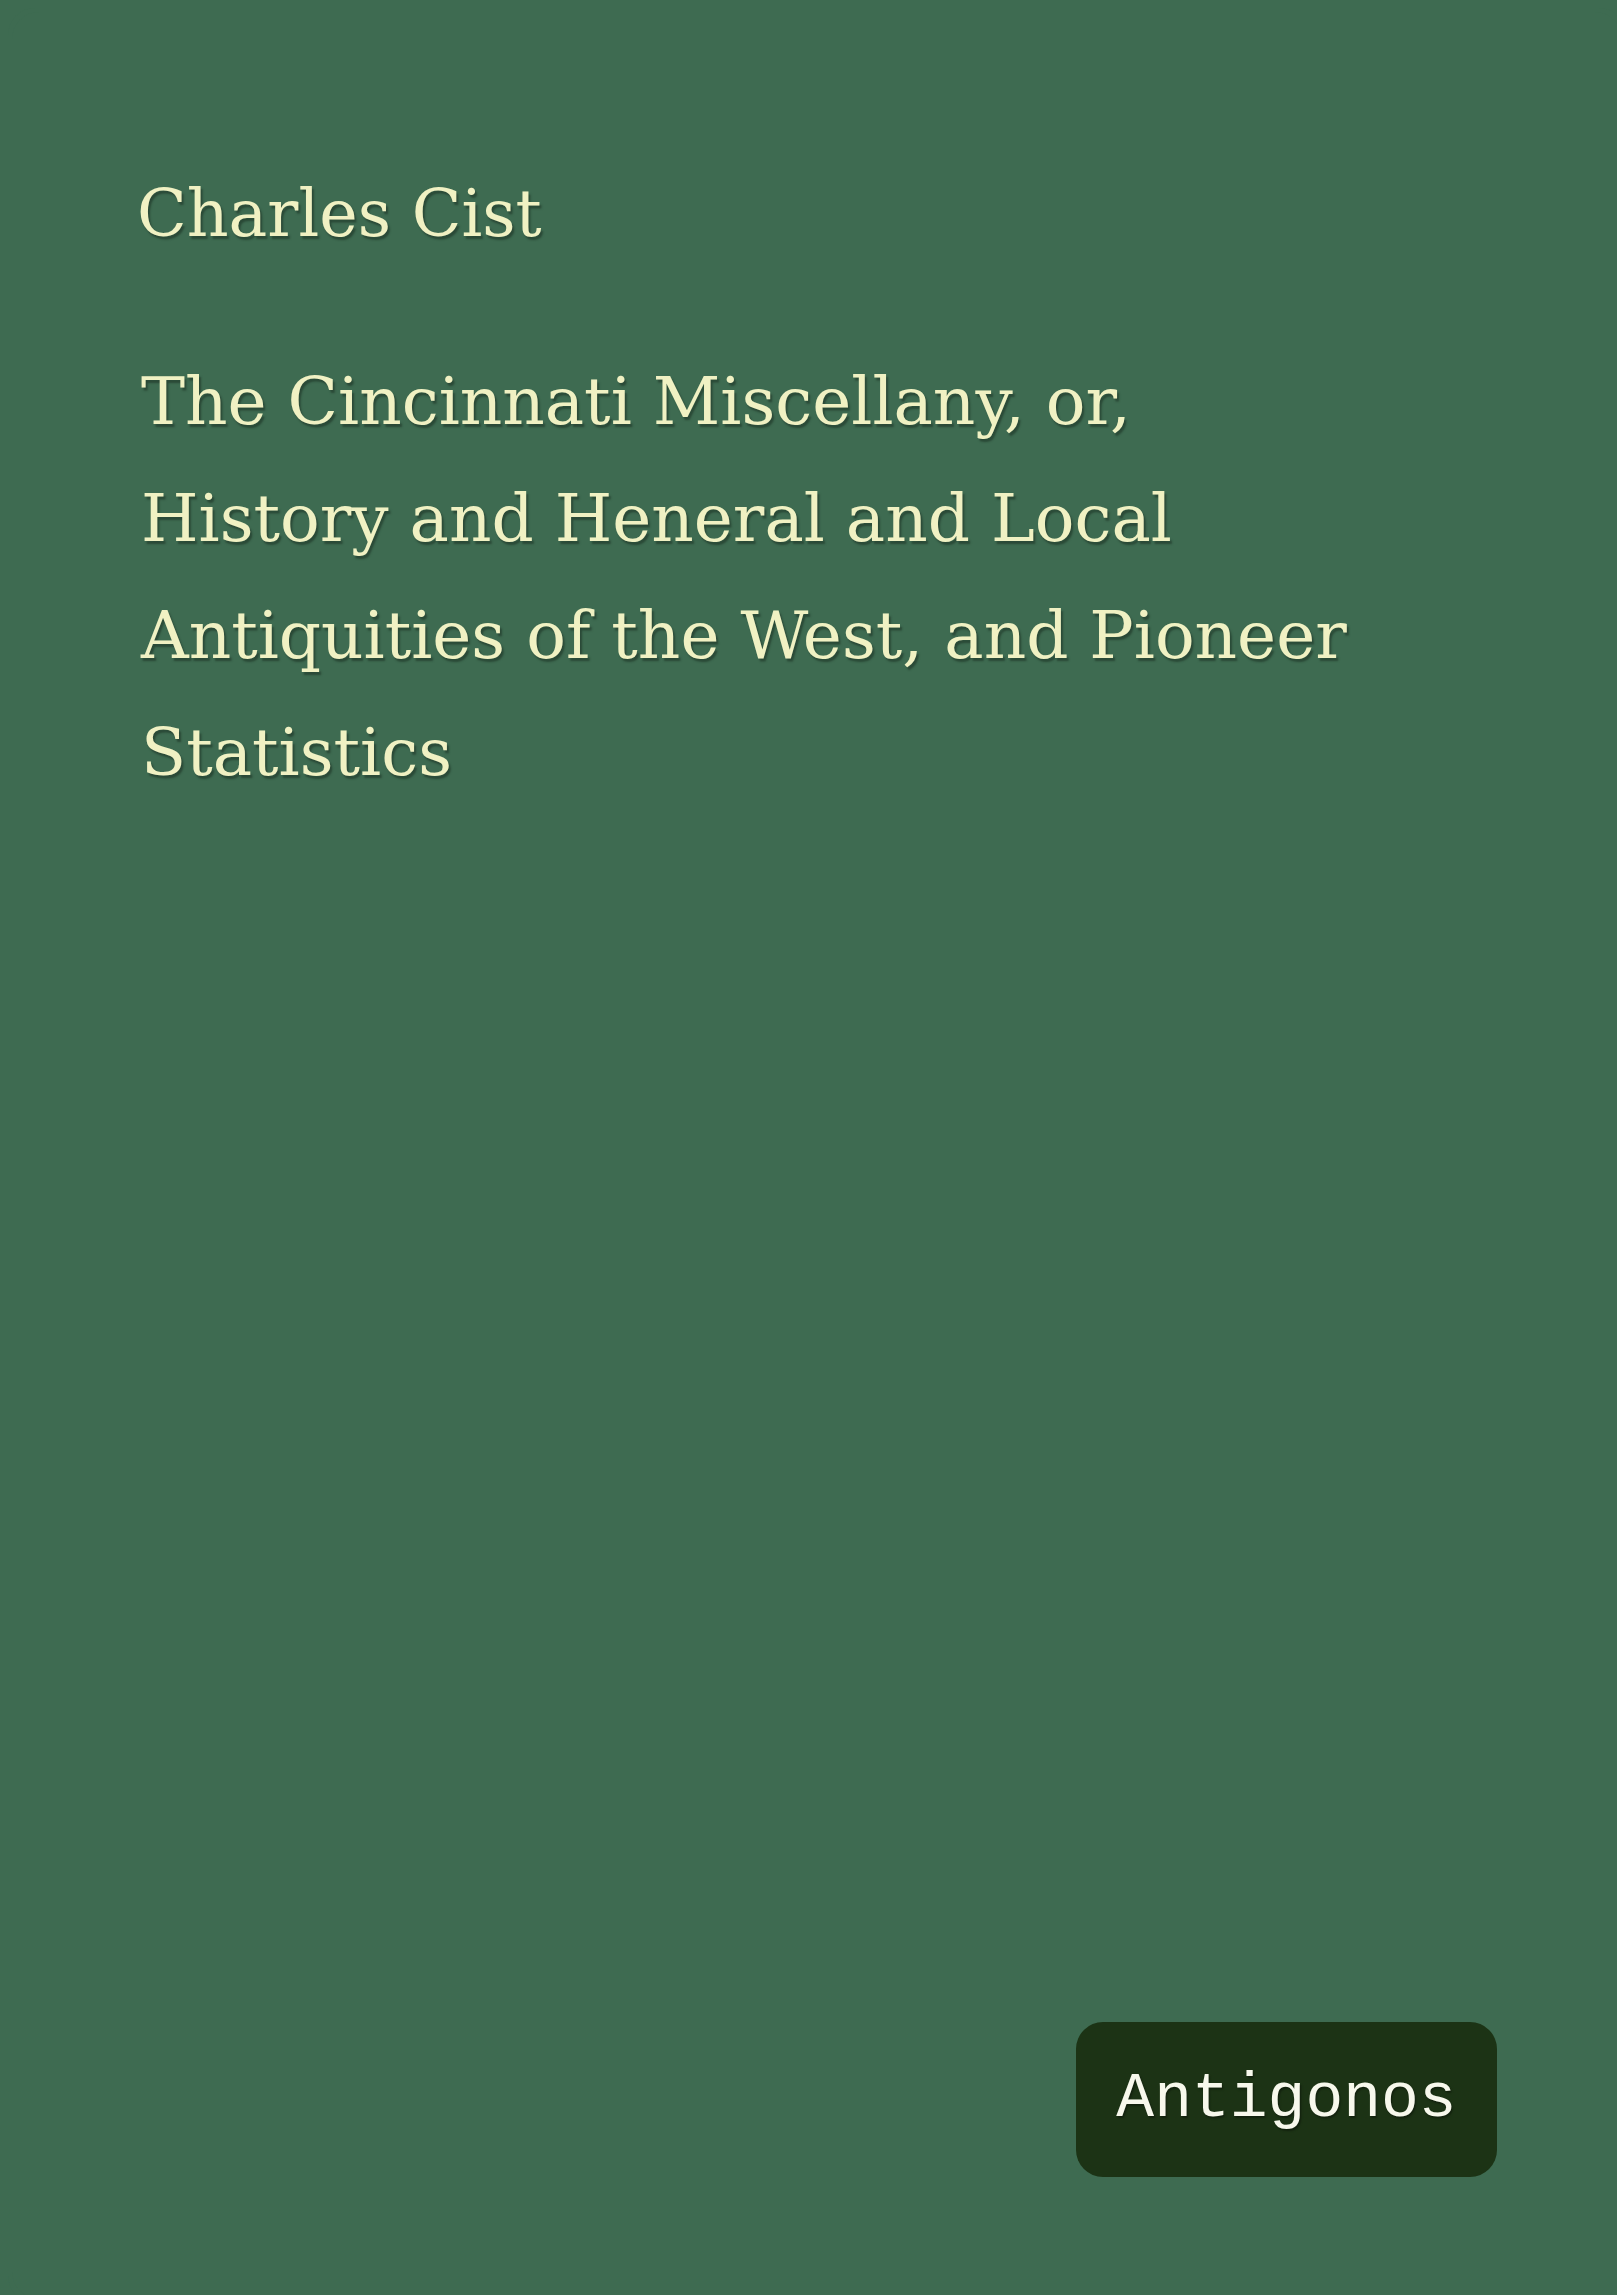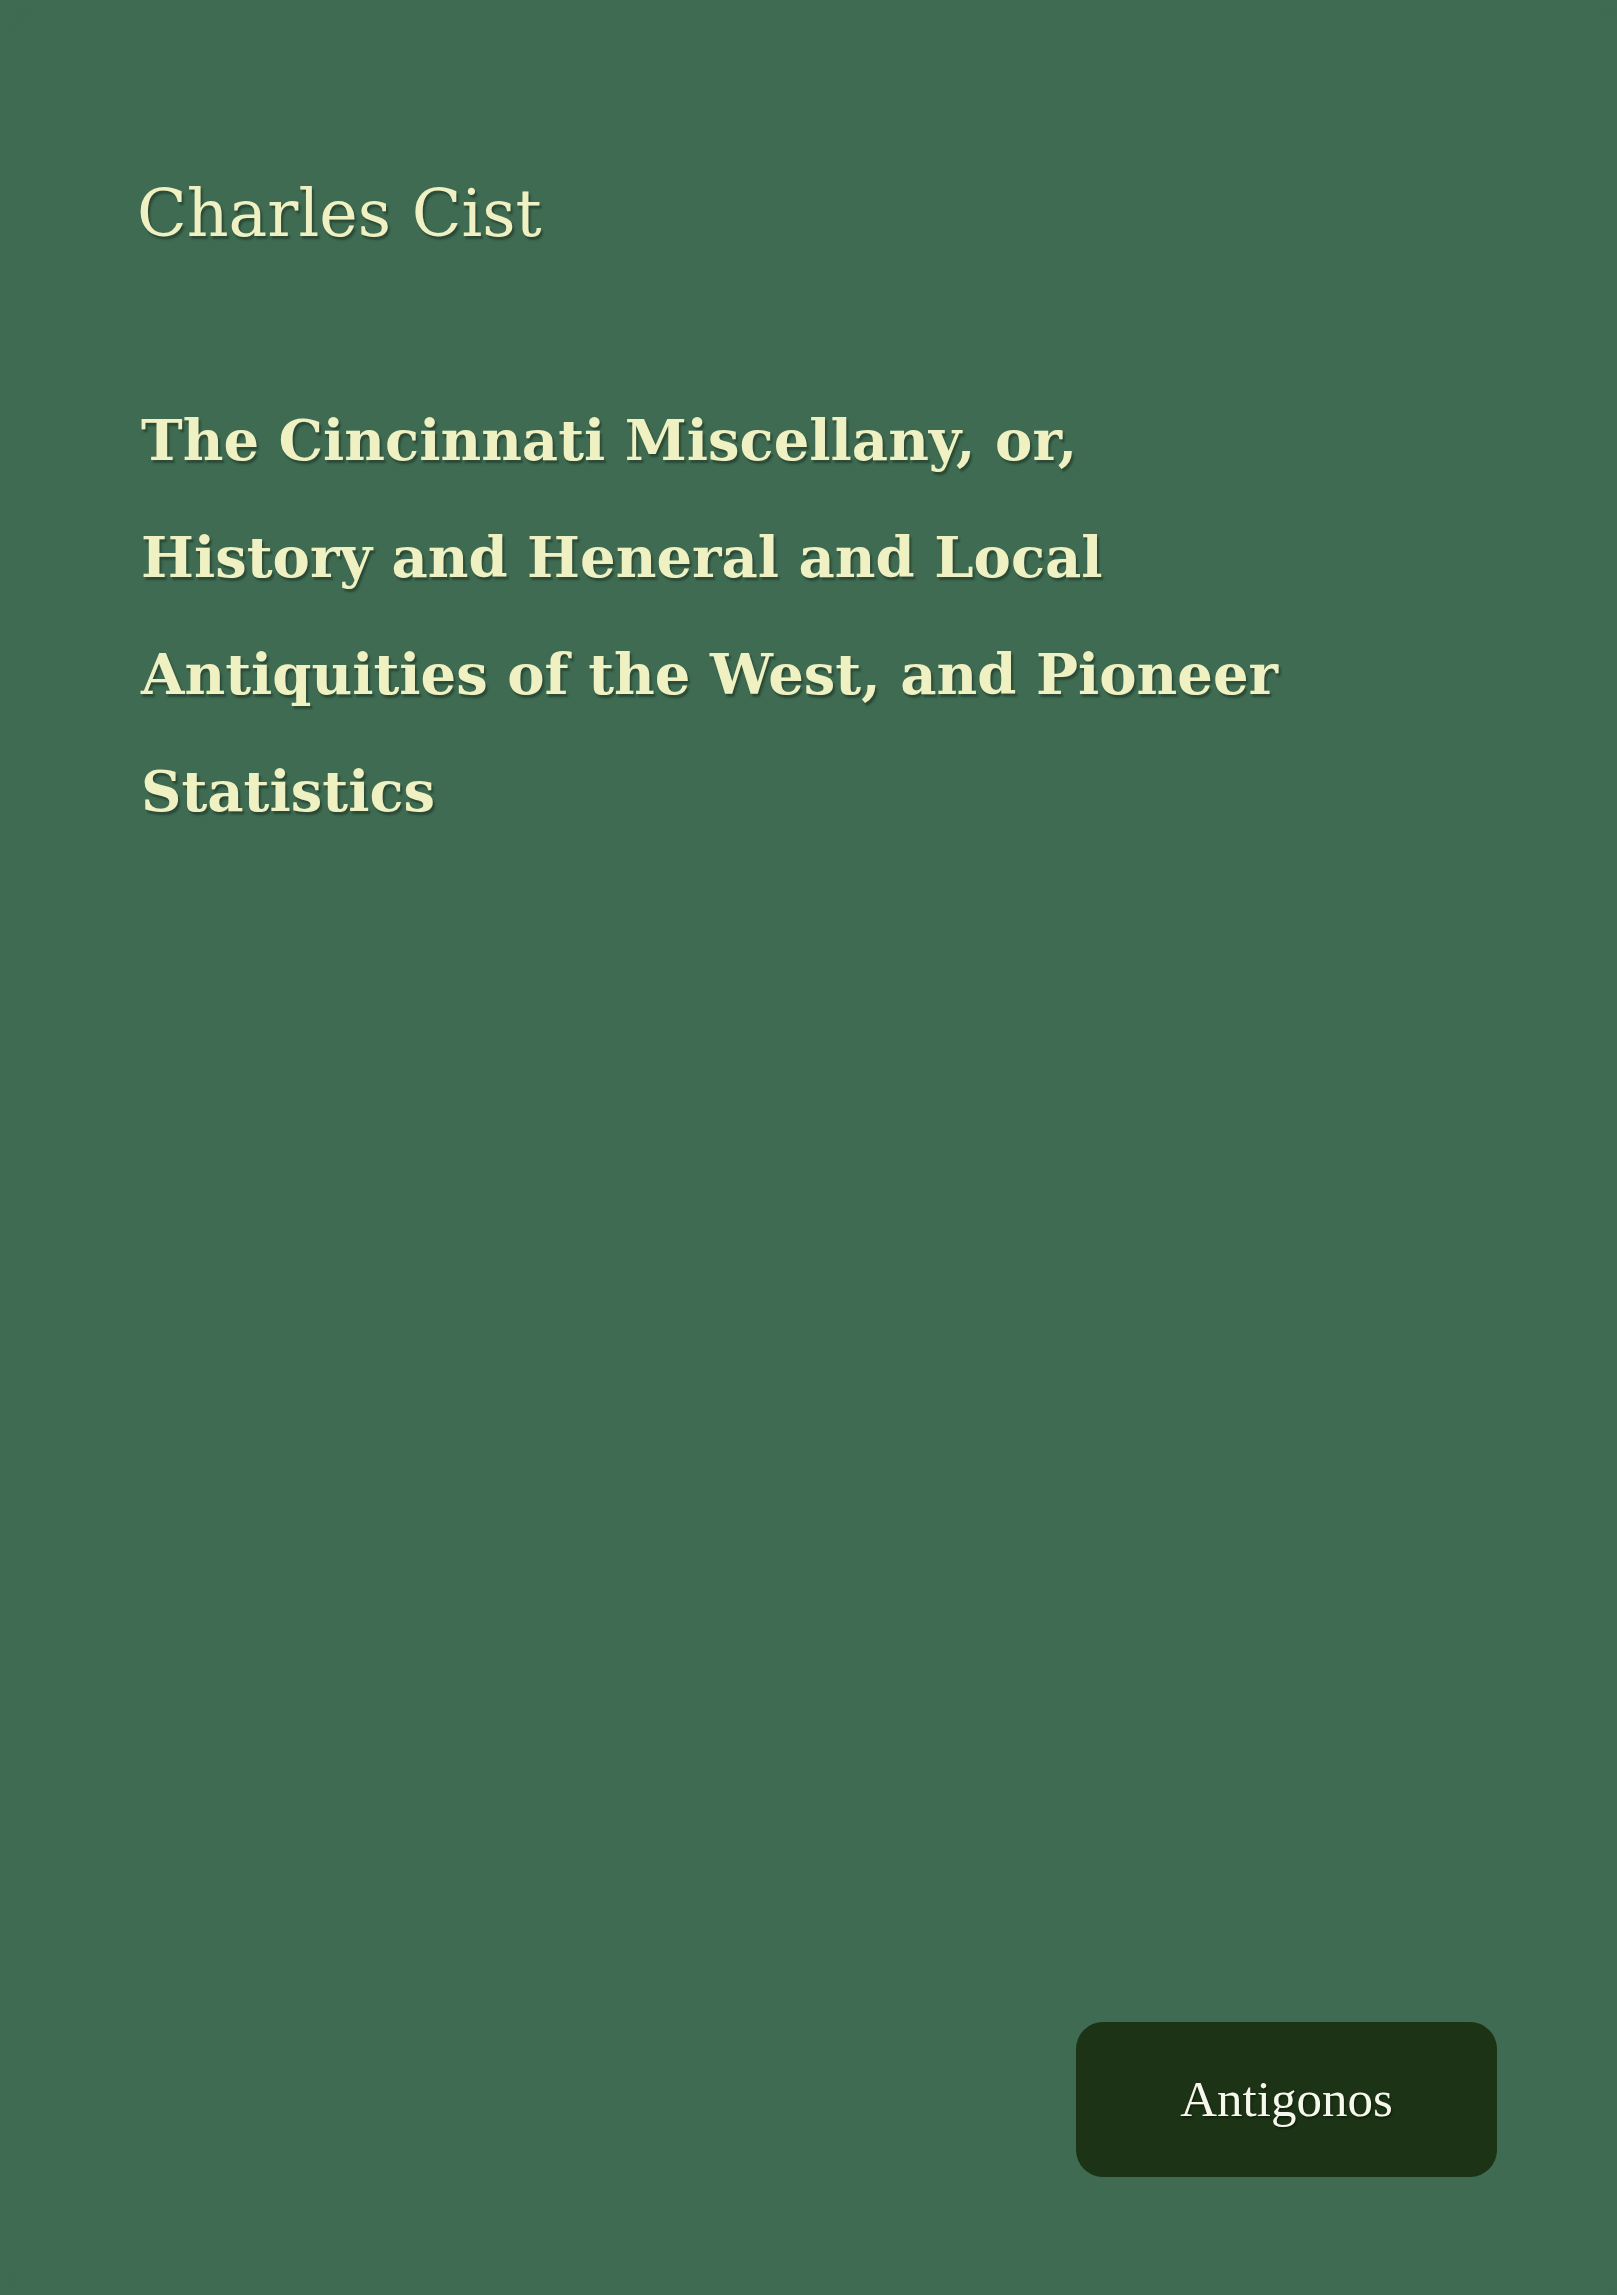--- a/index.html
+++ b/index.html
@@ -30,46 +30,46 @@
     top: 165px;
     font-size: 65px;
     line-height: 1;
     color: var(--text-cream);
     text-shadow: 2px 2.7px 2px rgba(25, 45, 32, 0.55);
     white-space: nowrap;
   }
   .title {
     position: absolute;
     left: 121px;
-    top: 364px;
+    top: 325px;
     width: 1416px;
-    font-size: 56px;
-    font-weight: bold;
+    font-size: 66px;
+    font-weight: normal;
     line-height: 113px;
     color: var(--text-cream);
     text-shadow: 2px 2.7px 2px rgba(25, 45, 32, 0.55);
   }
   .title .line {
     display: block;
     white-space: nowrap;
   }
   .publisher-box {
     position: absolute;
     left: 1060px;
     top: 2006px;
     width: 421px;
     height: 155px;
     background: var(--box-background);
     display: flex;
     align-items: center;
     justify-content: center;
   }
   .publisher-name {
-    font-family: Liberation Serif, serif;
-    font-size: 51px;
+    font-family: Liberation Mono, monospace;
+    font-size: 63px;
     line-height: 1;
     color: var(--publisher-text);
     text-shadow: 1.3px 2px 2px rgba(0, 0, 0, 0.35);
     white-space: nowrap;
   }
 </style>
 </head>
 <body>
 
 <div class="cover">

